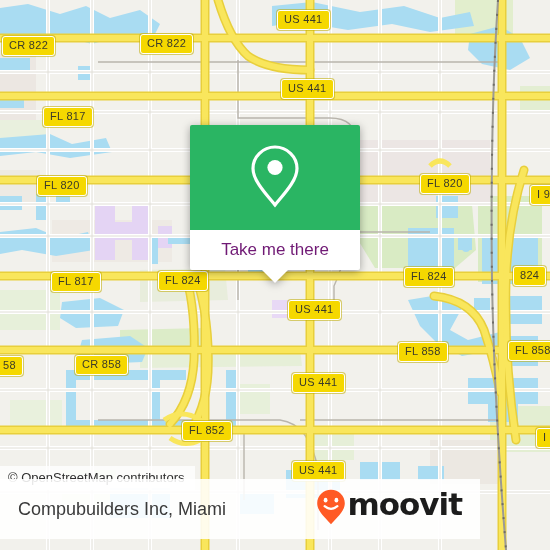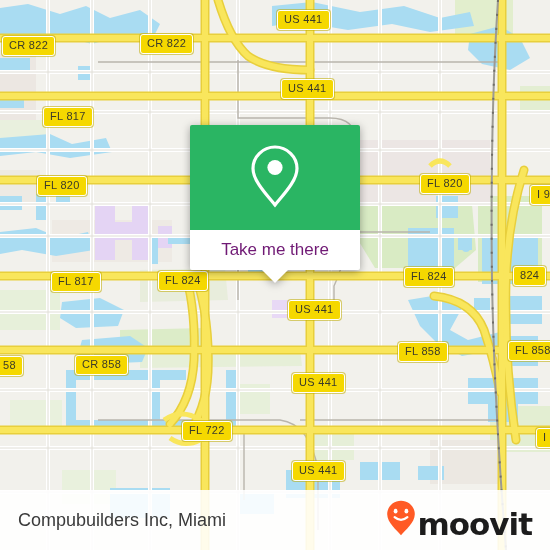--- a/index.html
+++ b/index.html
@@ -71,30 +71,30 @@
     background:rgba(255,255,255,.78);
     color:#2e2e2e;
     font-size:13px;
     padding:4px 10px 5px 8px;
     white-space:nowrap;
     font-family:"Liberation Sans","DejaVu Sans",sans-serif;
   }
 
   
   #footer{
-    position:absolute;left:0;bottom:0;width:550px;height:60px;
+    position:absolute;left:0;bottom:11px;width:480px;height:60px;
     background:rgba(255,255,255,.88);
     display:flex;align-items:center;justify-content:space-between;
     padding:12px 18px;box-sizing:border-box;
   }
   #footer-title{
     font-size:18px;color:#3a3a3a;white-space:nowrap;
     font-family:"Liberation Sans","DejaVu Sans",sans-serif;
   }
-  #brand{display:flex;align-items:flex-end;gap:1px;}
+  #brand{display:flex;align-items:flex-start;gap:1px;}
   #brand-word{
     font-size:31px;font-weight:bold;color:#1c1c1c;letter-spacing:-1px;
     line-height:1;font-family:"DejaVu Sans","Liberation Sans",sans-serif;
   }
 </style>
 </head>
 <body>
 
 <div id="app">
 
@@ -291,40 +291,41 @@
     <div class="shield" style="left:51px;top:272px;">FL 817</div>
     <div class="shield" style="left:158px;top:271px;">FL 824</div>
     <div class="shield" style="left:404px;top:267px;">FL 824</div>
     <div class="shield" style="left:513px;top:266px;">824</div>
     <div class="shield" style="left:288px;top:300px;">US 441</div>
     <div class="shield" style="left:75px;top:355px;">CR 858</div>
     <div class="shield" style="left:-4px;top:356px;">58</div>
     <div class="shield" style="left:398px;top:342px;">FL 858</div>
     <div class="shield" style="left:508px;top:341px;">FL 858</div>
     <div class="shield" style="left:292px;top:373px;">US 441</div>
-    <div class="shield" style="left:182px;top:421px;">FL 722</div>
+    <div class="shield" style="left:182px;top:421px;">FL 852</div>
     <div class="shield" style="left:536px;top:428px;">I 9</div>
     <div class="shield" style="left:292px;top:461px;">US 441</div>
   </div>
 
   <div id="popup">
     <div id="popup-head">
       <span>
         <svg width="56" height="66" viewBox="0 0 56 66" xmlns="http://www.w3.org/2000/svg">
           <path d="M28 4 C16 4 6 13.6 6 25.4 C6 38 20 52 28 62 C36 52 50 38 50 25.4 C50 13.6 40 4 28 4 Z" fill="none" stroke="#ffffff" stroke-width="3.2"></path>
           <circle cx="28" cy="24.5" r="7.6" fill="#ffffff"></circle>
         </svg>
       </span>
     </div>
     <div id="popup-body">
       <span id="popup-label">Take me there</span>
       <span id="popup-tail"></span>
     </div>
   </div>
 
+  <div id="attrib">© OpenStreetMap contributors</div>
 
   <div id="footer">
     <div id="footer-title">Compubuilders Inc, Miami</div>
     <div id="brand">
       <span>
         <svg width="30" height="36" viewBox="0 0 30 36" xmlns="http://www.w3.org/2000/svg">
           <path d="M15 0.8 C7.3 0.8 1.2 6.8 1.2 14.2 C1.2 22.6 11 30.4 15 35.2 C19 30.4 28.8 22.6 28.8 14.2 C28.8 6.8 22.7 0.8 15 0.8 Z" fill="#ff5a25"></path>
           <ellipse cx="9.6" cy="11.2" rx="1.9" ry="2.4" fill="#ffffff"></ellipse>
           <ellipse cx="20.4" cy="11.2" rx="1.9" ry="2.4" fill="#ffffff"></ellipse>
           <path d="M8.6 17.2 Q15 22.6 21.4 17.2" fill="none" stroke="#ffffff" stroke-width="2.2" stroke-linecap="round"></path>

